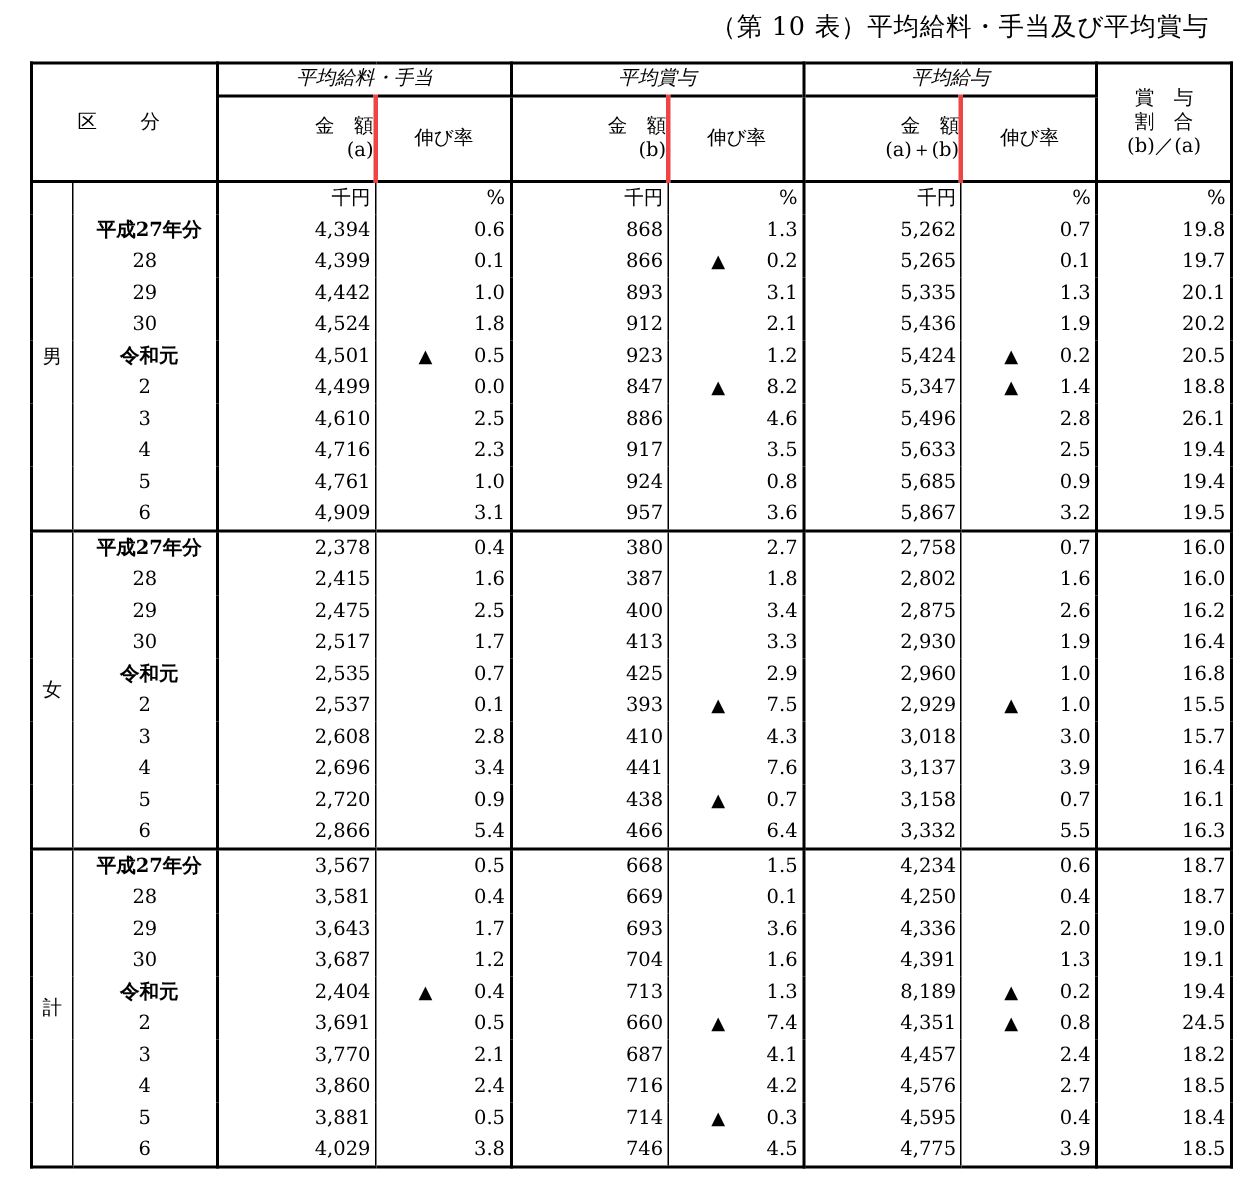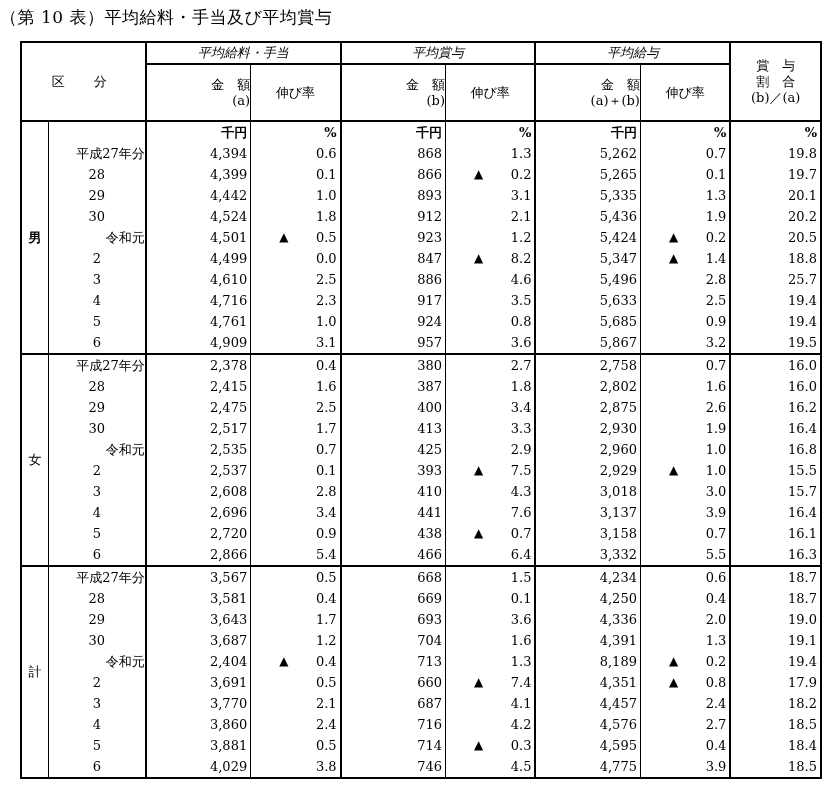--- a/index.html
+++ b/index.html
@@ -1,34 +1,34 @@
 <!DOCTYPE html>
 <html><head>
 <meta charset="utf-8">
 <style>
   html, body { margin: 0; padding: 0; background: #ffffff; }
   body { width: 822px; height: 785px; position: relative; font-family: "DejaVu Serif", "Liberation Serif", serif; color: #000; }
-  .title { position: absolute; top: 6px; left: 0; width: 806px; text-align: left; font-size: 17px; letter-spacing: 0.5px; }
+  .title { position: absolute; top: 6px; left: 0; width: 806px; text-align: right; font-size: 17px; letter-spacing: 0.5px; }
   table.main { position: absolute; top: 41px; left: 20px; border-collapse: collapse; font-size: 13px; }
   table.main td, table.main th { padding: 0; font-weight: normal; }
   .hdr th { border: 2px solid #000; text-align: center; vertical-align: middle; line-height: 16px; }
   .hdr .grp { height: 20px; border-bottom: 1px solid #000; font-style: italic; }
   .hdr .sub { height: 55px; }
   .hdr .sub.l { border-right: 1px solid #000; text-align: right; }
-  .hdr .sub.r { border-left: 1px solid #ef4444; }
+  .hdr .sub.r { border-left: 3px solid #ef4444; }
   .sex { width: 26px; text-align: center; vertical-align: middle; border: 2px solid #000; border-right: 1px solid #000; font-size: 13px; }
   .lbl { width: 90px; border-right: 2px solid #000; font-size: 13px; height: 21px; line-height: 21px; white-space: nowrap; }
-  .lbl.era { padding-left: 6px; text-align: right; }
+  .lbl.era { padding-left: 6px; text-align: center; font-weight: bold; }
   .lbl.yr { text-align: center; }
   .amt { width: 101px; text-align: right; padding-right: 3px !important; border-right: 1px solid #000; height: 21px; line-height: 21px; }
   .rate { width: 86px; text-align: right; padding-right: 3px !important; border-right: 2px solid #000; height: 21px; line-height: 21px; position: relative; }
   .ratio { width: 86px; text-align: right; padding-right: 3px !important; border-right: 2px solid #000; height: 21px; line-height: 21px; }
   .tri { position: absolute; left: 28px; top: 0; font-size: 12px; }
   tr.grp-end td { border-bottom: 2px solid #000; }
-  tr.unit td { height: 21px; font-weight: bold; }
+  tr.unit td { height: 21px; }
   .sp { letter-spacing: 8px; text-align: center; }
 </style>
 </head>
 <body>
 
 <div class="title">（第 10 表）平均給料・手当及び平均賞与</div>
 
 <table class="main">
   <thead class="hdr">
     <tr>
@@ -135,21 +135,21 @@
         <td class="ratio">18.8</td>
       </tr>
       <tr>
         <td class="lbl yr">3</td>
         <td class="amt">4,610</td>
         <td class="rate"><span>2.5</span></td>
         <td class="amt">886</td>
         <td class="rate"><span>4.6</span></td>
         <td class="amt">5,496</td>
         <td class="rate"><span>2.8</span></td>
-        <td class="ratio">25.7</td>
+        <td class="ratio">26.1</td>
       </tr>
       <tr>
         <td class="lbl yr">4</td>
         <td class="amt">4,716</td>
         <td class="rate"><span>2.3</span></td>
         <td class="amt">917</td>
         <td class="rate"><span>3.5</span></td>
         <td class="amt">5,633</td>
         <td class="rate"><span>2.5</span></td>
         <td class="ratio">19.4</td>
@@ -327,21 +327,21 @@
         <td class="ratio">19.4</td>
       </tr>
       <tr>
         <td class="lbl yr">2</td>
         <td class="amt">3,691</td>
         <td class="rate"><span>0.5</span></td>
         <td class="amt">660</td>
         <td class="rate"><span class="tri">▲</span><span>7.4</span></td>
         <td class="amt">4,351</td>
         <td class="rate"><span class="tri">▲</span><span>0.8</span></td>
-        <td class="ratio">17.9</td>
+        <td class="ratio">24.5</td>
       </tr>
       <tr>
         <td class="lbl yr">3</td>
         <td class="amt">3,770</td>
         <td class="rate"><span>2.1</span></td>
         <td class="amt">687</td>
         <td class="rate"><span>4.1</span></td>
         <td class="amt">4,457</td>
         <td class="rate"><span>2.4</span></td>
         <td class="ratio">18.2</td>

